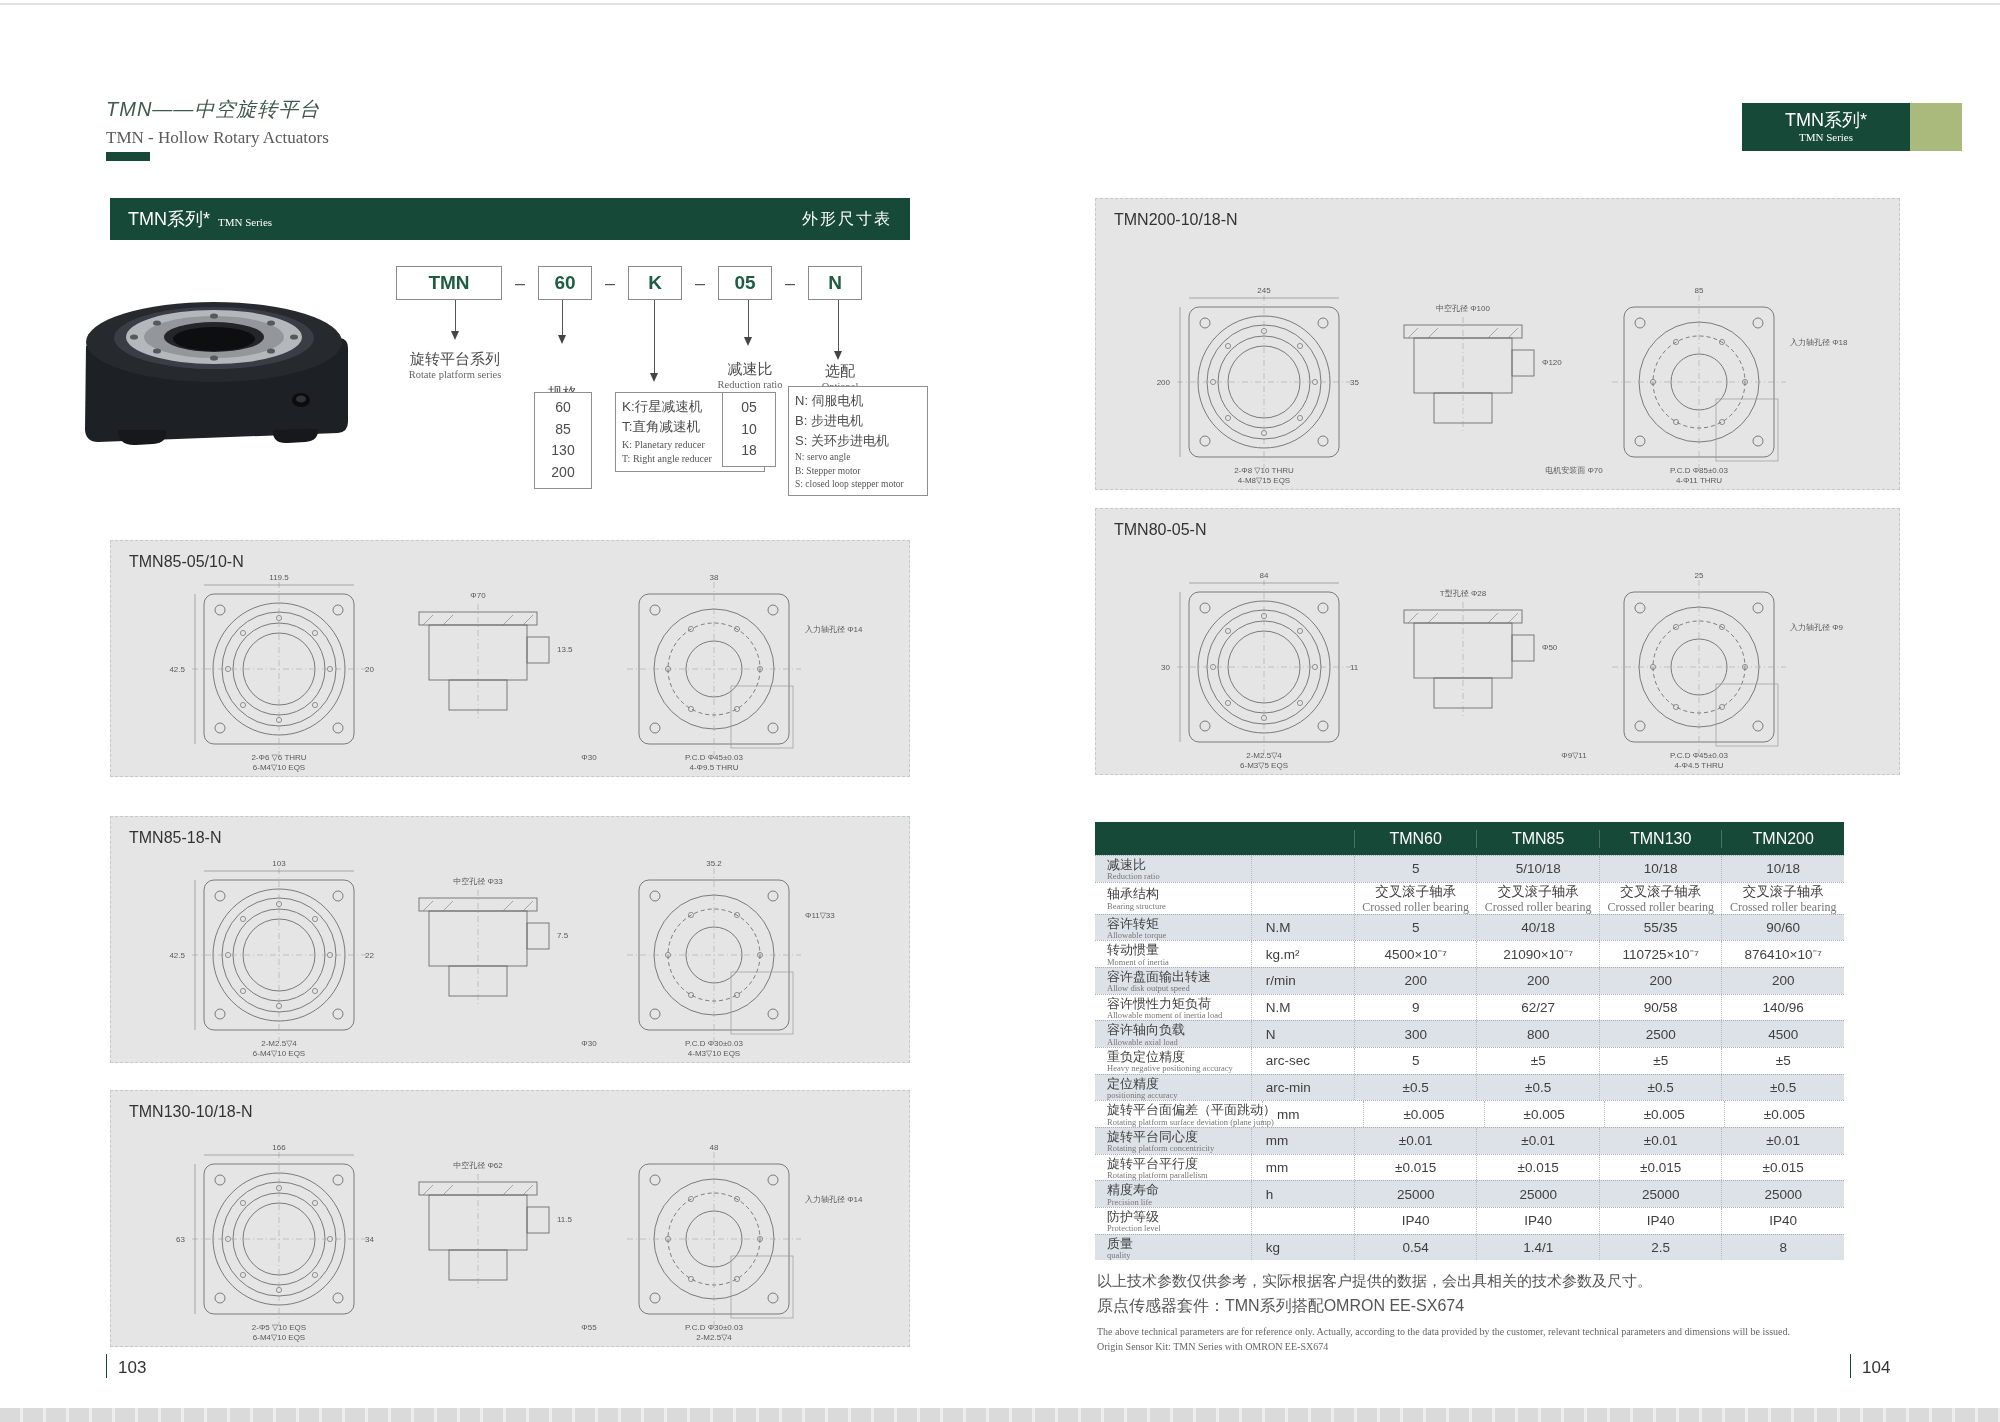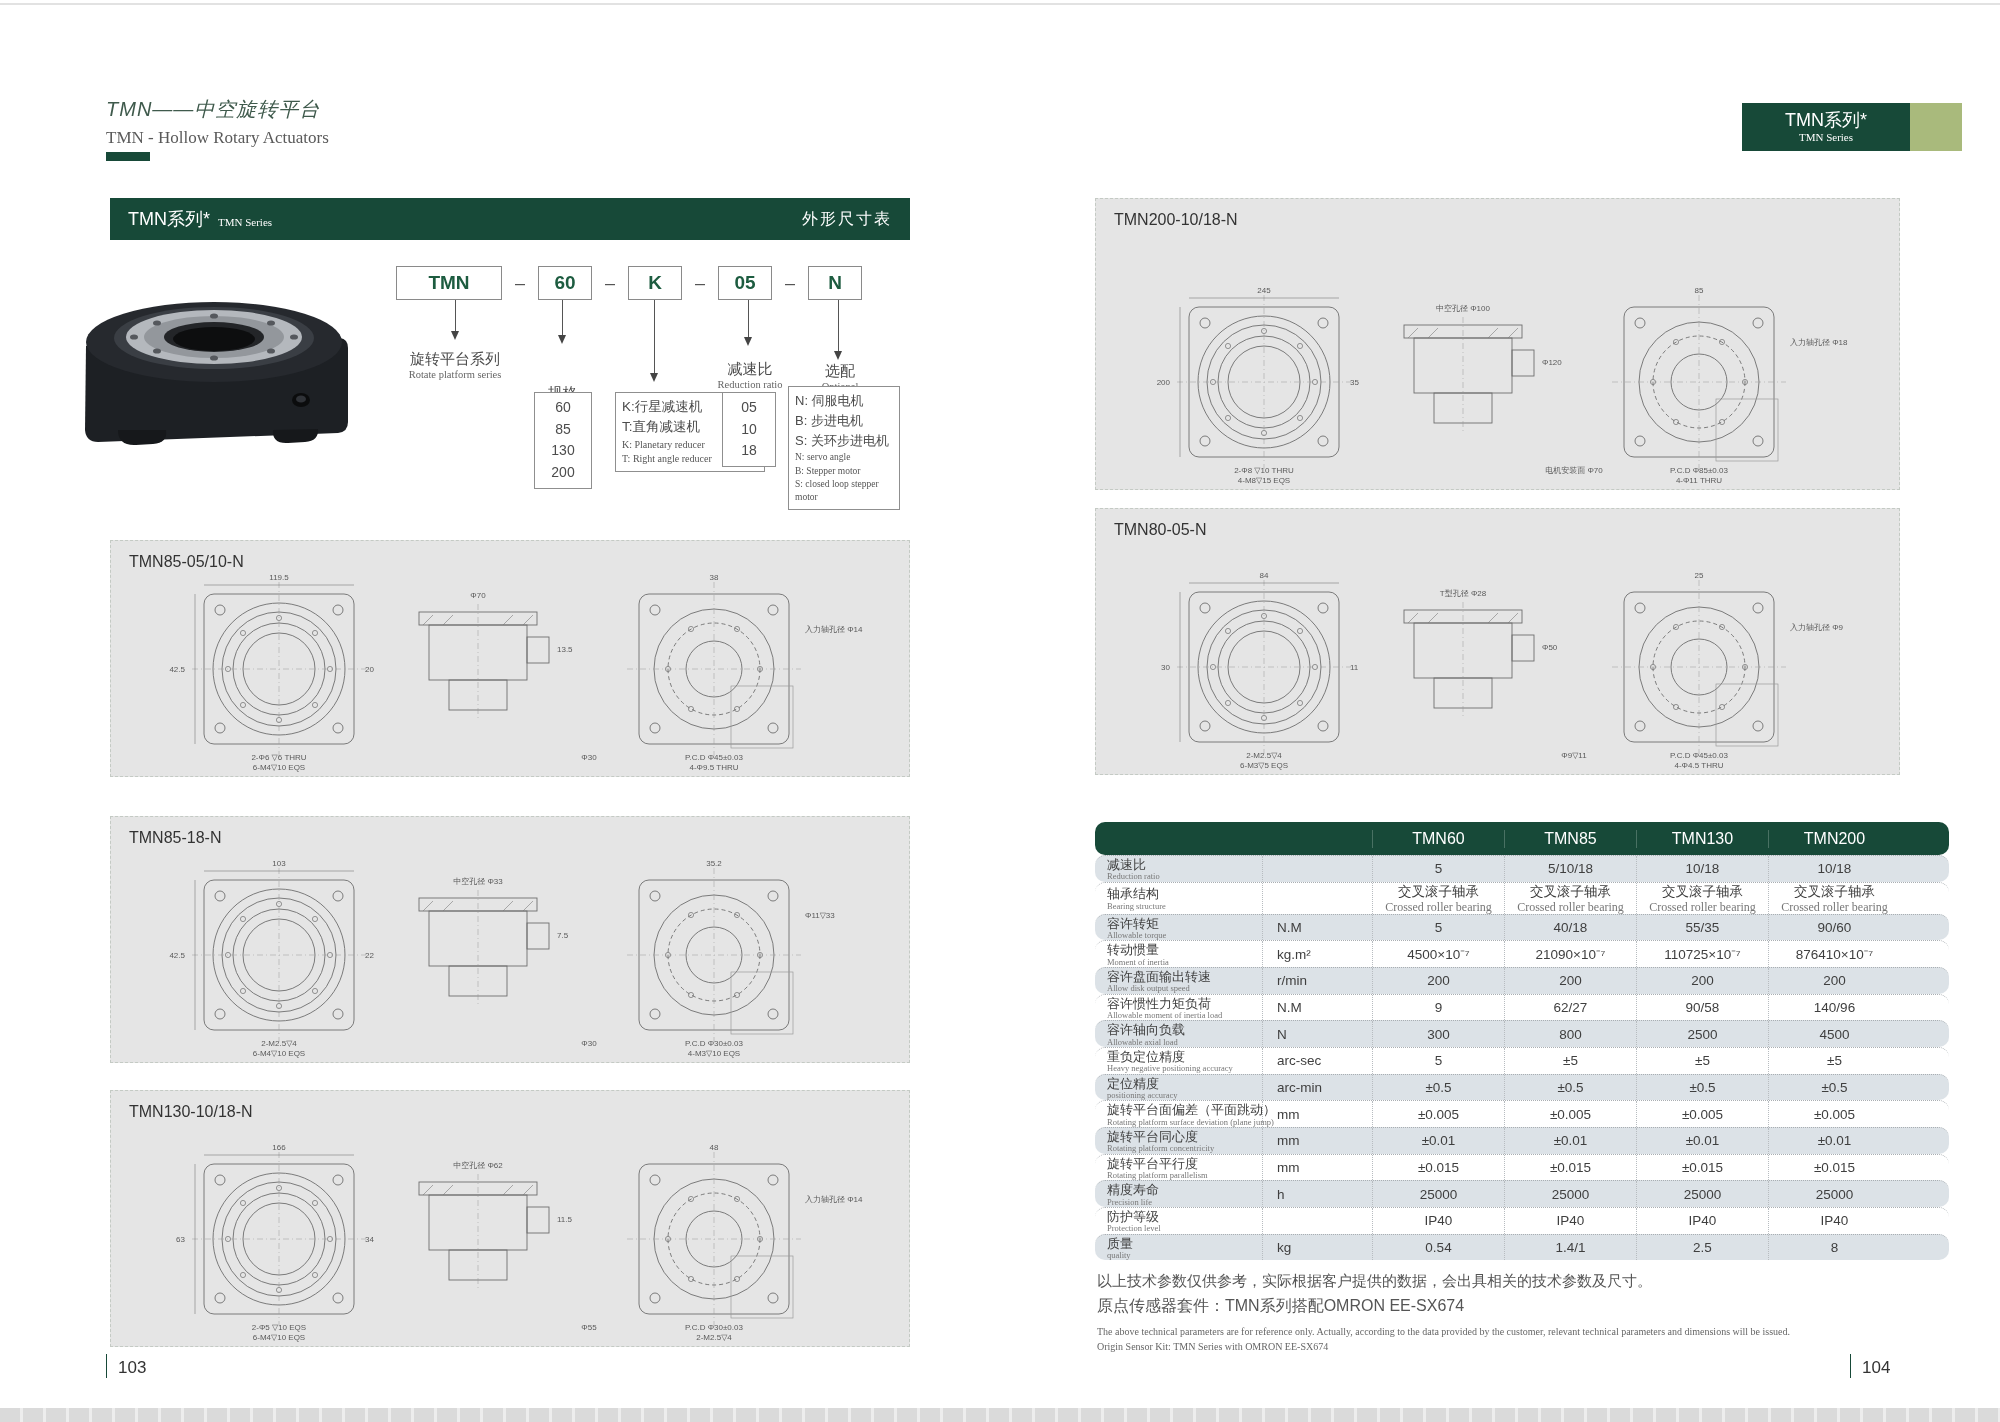--- a/index.html
+++ b/index.html
@@ -45,42 +45,42 @@
   .code-label .zh{font-size:15px;}
   .code-label .en{font-size:10.5px;color:#666;font-family:"Liberation Serif",serif;}
   .l0{left:370px;top:350px;width:170px;} .l1{left:505px;top:355px;width:115px;margin-top:29px;}
   .l3{left:690px;top:360px;width:120px;} .l4{left:790px;top:362px;width:100px;}
   .opt-box{position:absolute;border:1px solid #8f8f8f;background:#fff;color:#4c4c4c;box-sizing:border-box;padding:4px 6px;}
   .opt-center{text-align:center;font-size:14px;line-height:1.55;}
   .ob-spec{left:534px;top:392px;width:58px;}
   .ob-red{left:492px;top:392px;width:150px;left:615px;font-size:13.5px;line-height:1.5;}
   .ob-red .en{font-size:10px;color:#555;font-family:"Liberation Serif",serif;line-height:1.45;}
   .ob-ratio{left:722px;top:392px;width:54px;}
-  .ob-opt{left:788px;top:386px;width:112px;font-size:13px;line-height:1.55;}
+  .ob-opt{left:788px;top:386px;width:140px;font-size:13px;line-height:1.55;}
   .ob-opt .en{font-size:9.5px;color:#555;font-family:"Liberation Serif",serif;line-height:1.4;}
 
   
   .photo{left:58px;top:250px;width:310px;height:210px;}
 
   
   .panel{position:absolute;border:1px dashed #c4cac4;background:#e5e5e5;box-sizing:border-box;}
   .pp0{left:110px;top:540px;width:800px;height:237px;}
   .pp1{left:110px;top:816px;width:800px;height:247px;}
   .pp2{left:110px;top:1090px;width:800px;height:257px;}
   .pp3{left:1095px;top:198px;width:805px;height:292px;}
   .pp4{left:1095px;top:508px;width:805px;height:267px;}
   .panel-title{position:absolute;left:18px;top:12px;font-size:16px;color:#333;}
   .panel svg{position:absolute;left:8px;bottom:4px;}
   .panel svg text{font-size:8px;fill:#5a5a5a;font-family:"Liberation Sans",sans-serif;}
   .dline{stroke:#7a7a7a;stroke-width:.6;}
   .cl{stroke:#999;stroke-width:.5;stroke-dasharray:6 3 1 3;}
 
   
   .spec{left:1095px;top:822px;width:805px;}
-  .srow{display:flex;width:854px;box-sizing:border-box;border-radius:10px;}
+  .srow{display:flex;width:749px;box-sizing:border-box;}
   .shead{background:#174938;color:#fff;height:33px;align-items:center;font-size:16px;}
   .shead .cell{border-left:1px solid rgba(255,255,255,.22);}
   .shead .cell:first-child{border-left:none;}
   .cell{box-sizing:border-box;display:flex;flex-direction:column;justify-content:center;}
   .c-name{width:167px;padding-left:12px;}
   .c-unit{width:110px;align-items:flex-start;padding-left:14px;}
   .c-val{width:132px;align-items:center;text-align:center;}
   .drow{min-height:25px;border-top:1px dotted #a9aeb2;font-size:13.5px;color:#3f3f3f;}
   .drow:nth-child(odd){background:#dce2e7;}
   .drow .c-unit,.drow .c-val{border-left:1px dotted #b7bcc0;}

